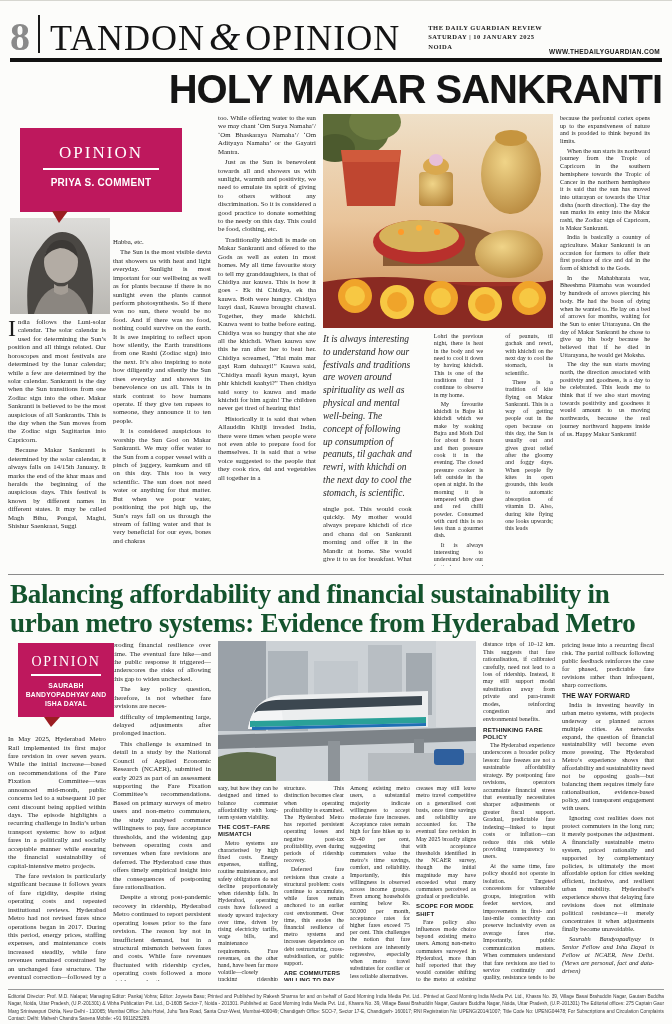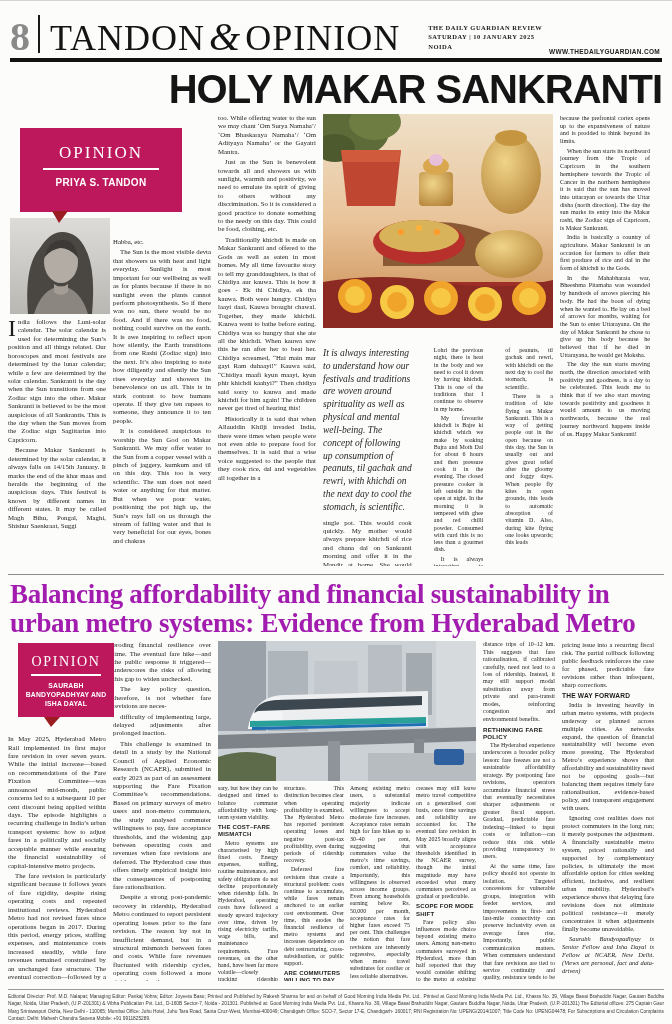--- a/index.html
+++ b/index.html
@@ -44,28 +44,28 @@
   .opinion-box { position:absolute; background:#be185d; color:#fff; text-align:center; z-index:3; }
   .opinion-box .tail { position:absolute; bottom:-11px; left:32px; width:0; height:0;
      border-left:7px solid transparent; border-right:9px solid transparent; border-top:12px solid #9B1D22; }
   .box1 { left:12px; top:14px; width:162px; height:84px; padding-top:16px; }
   .box1 .op-label { font:normal 17px/1 "Liberation Serif", serif; letter-spacing:2px; }
   .op-rule { width:72%; height:1.5px; background:#fff; margin:7px auto 7px auto; }
   .box1 .op-author { font:bold 10px/1.2 "Liberation Sans", sans-serif; letter-spacing:0.3px; }
   .photo1 { position:absolute; left:2px; top:104px; width:100px; height:96px; z-index:2; }
 
   .img1wrap { height:214px; width:100%; }
-  .a1botrow { display:flex; gap:22px; margin-top:19px; flex:1; overflow:hidden; }
+  .a1botrow { display:flex; gap:22px; margin-top:5px; flex:1; overflow:hidden; }
   .capcol { width:104px; }
   .caption { font:italic 9.5px/1.35 "Liberation Serif", serif; color:#1f1f1f; text-align:left; margin-bottom:5px; }
   .a1c5 { width:58px; } .a1c6 { width:56px; }
 
   
   .article-divider { border-top:1px solid #8a8a8a; margin:8px 8px 5px 8px; }
-  .headline2 { font:600 27px/1.06 "Liberation Serif", serif; color:#a21caf; letter-spacing:-0.3px; margin:0 10px 4px 10px; }
+  .headline2 { font:600 27px/1.06 "Liberation Serif", serif; color:#14532d; letter-spacing:-0.3px; margin:0 10px 4px 10px; }
   .art2 { position:relative; margin:4px 8px 0 8px; height:340px; display:flex; gap:7px; overflow:hidden; }
   .box2 { left:10px; top:2px; width:96px; height:74px; padding-top:12px; }
   .box2 .op-label { font:normal 14px/1 "Liberation Serif", serif; letter-spacing:1.6px; }
   .box2 .op-rule { margin:5px auto 5px auto; }
   .box2 .op-author { font:bold 6.8px/1.35 "Liberation Sans", sans-serif; letter-spacing:0.2px; padding:0 4px; }
   .box2 .tail { bottom:-10px; left:26px; border-top-width:10px; }
   .a2c1 { width:98px; padding-top:94px; }
   .a2c2 { width:98px; }
   .a2mid { width:258px; display:flex; flex-direction:column; }
   .img2wrap { height:140px; width:100%; }
@@ -98,21 +98,21 @@
     <div class="mast-web">WWW.THEDAILYGUARDIAN.COM</div>
   </div>
   <div class="mast-bar"></div>
 
   <h1 class="headline1">HOLY MAKAR SANKRANTI</h1>
 
   <div class="art1">
     <div class="opinion-box box1">
       <div class="op-label">OPINION</div>
       <div class="op-rule"></div>
-      <div class="op-author">PRIYA S. TANDON</div>
+      <div class="op-author">PRIYA S. COMMENT</div>
       <div class="tail"></div>
     </div>
     <div class="photo1">
       <svg width="100" height="96" viewBox="0 0 100 96">
         <rect width="100" height="96" fill="#cfcecb"></rect>
         <rect width="100" height="96" fill="url(#g1)"></rect>
         <defs>
             <linearGradient id="g1" x1="0" y1="0" x2="0" y2="1">
               <stop offset="0" stop-color="#dddcd9"></stop>
               <stop offset="1" stop-color="#b9b7b2"></stop>

